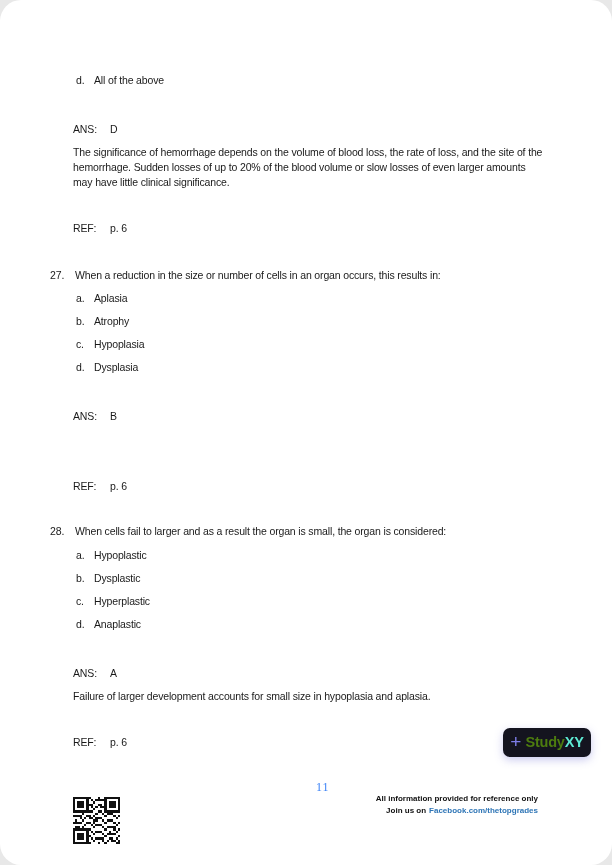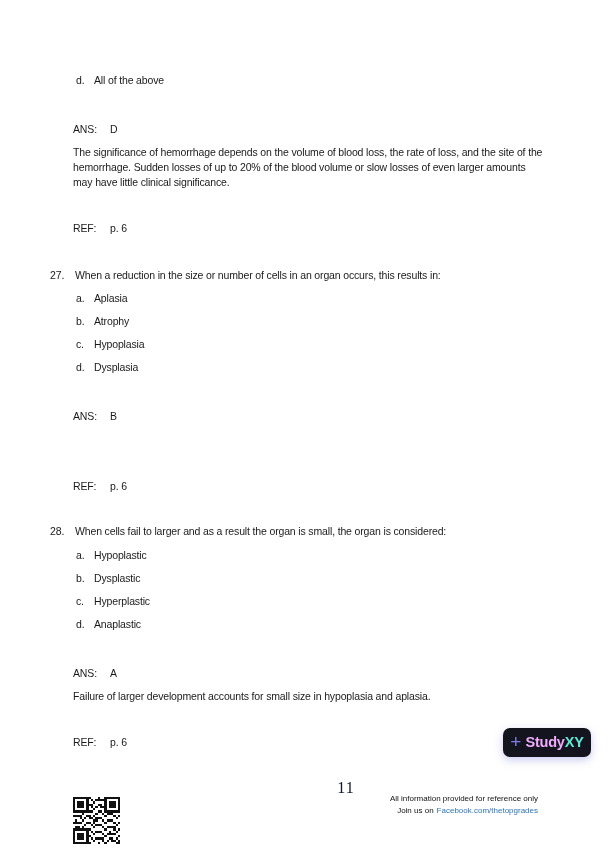--- a/index.html
+++ b/index.html
@@ -1,21 +1,21 @@
 <!DOCTYPE html>
 <html><head>
 <meta charset="utf-8">
 <style>
   * { margin:0; padding:0; box-sizing:border-box; }
   html,body { background:#e8e8e8; }
   body { font-family:"Liberation Sans", sans-serif; }
   .page {
     position:relative; width:612px; height:865px; margin:0 auto;
     background:#ffffff; color:#1a1a1a; overflow:hidden;
-    font-size:10.5px; letter-spacing:-0.15px; line-height:15px;
+    font-size:10.5px; letter-spacing:-0.15px; line-height:15px;border-radius:21px;
   }
   .abs { position:absolute; }
   
   .opt-row { left:76px; white-space:nowrap; }
   .opt-letter { display:inline-block; width:18px; }
   
   .q-row { left:50px; white-space:nowrap; }
   .q-num { display:inline-block; width:25px; }
   
   .kv-row { left:73px; white-space:nowrap; }
@@ -24,31 +24,31 @@
   .expl { left:73px; width:472px; }
   
   .badge {
     left:503px; top:728px; width:88px; height:29px;
     background:#14141f; border-radius:7px;
     display:flex; align-items:center; justify-content:center; gap:4px;
     box-shadow:0 3px 8px rgba(140,140,220,0.45);
   }
   .badge .plus { color:#7d7de8; font-size:19px; font-weight:400; line-height:1; margin-top:-2px; letter-spacing:0; }
   .badge .brand { font-size:14.5px; font-weight:700; letter-spacing:-0.2px; line-height:1; }
-  .badge .brand-primary { color:#f0abfc; }
+  .badge .brand-primary { color:#4d7c0f; }
   .badge .brand-accent { color:#7d7de8; }
   
   .pagenum {
-    left:316px; top:780px; width:60px; text-align:center;
-    font-family:"Liberation Serif", serif; font-size:16px; letter-spacing:1px; color:#0f172a;
+    left:316px; top:780px; width:60px; text-align:left;
+    font-family:"Liberation Serif", serif; font-size:12px; letter-spacing:1px; color:#3b82f6;
   }
   
   .footer {
     top:793px; right:74px; text-align:right;
-    font-size:8px; font-weight:400; line-height:11.5px; letter-spacing:0; color:#111;
+    font-size:8px; font-weight:700; line-height:11.5px; letter-spacing:0; color:#111;
   }
   .join-link { margin-left:3px; text-decoration:none; cursor:pointer; }
   
   .qr { left:73px; top:797px; width:47px; height:47px; }
   .qr svg { width:100%; height:100%; display:block; }
 </style>
 </head>
 <body>
 
 <div class="page">

